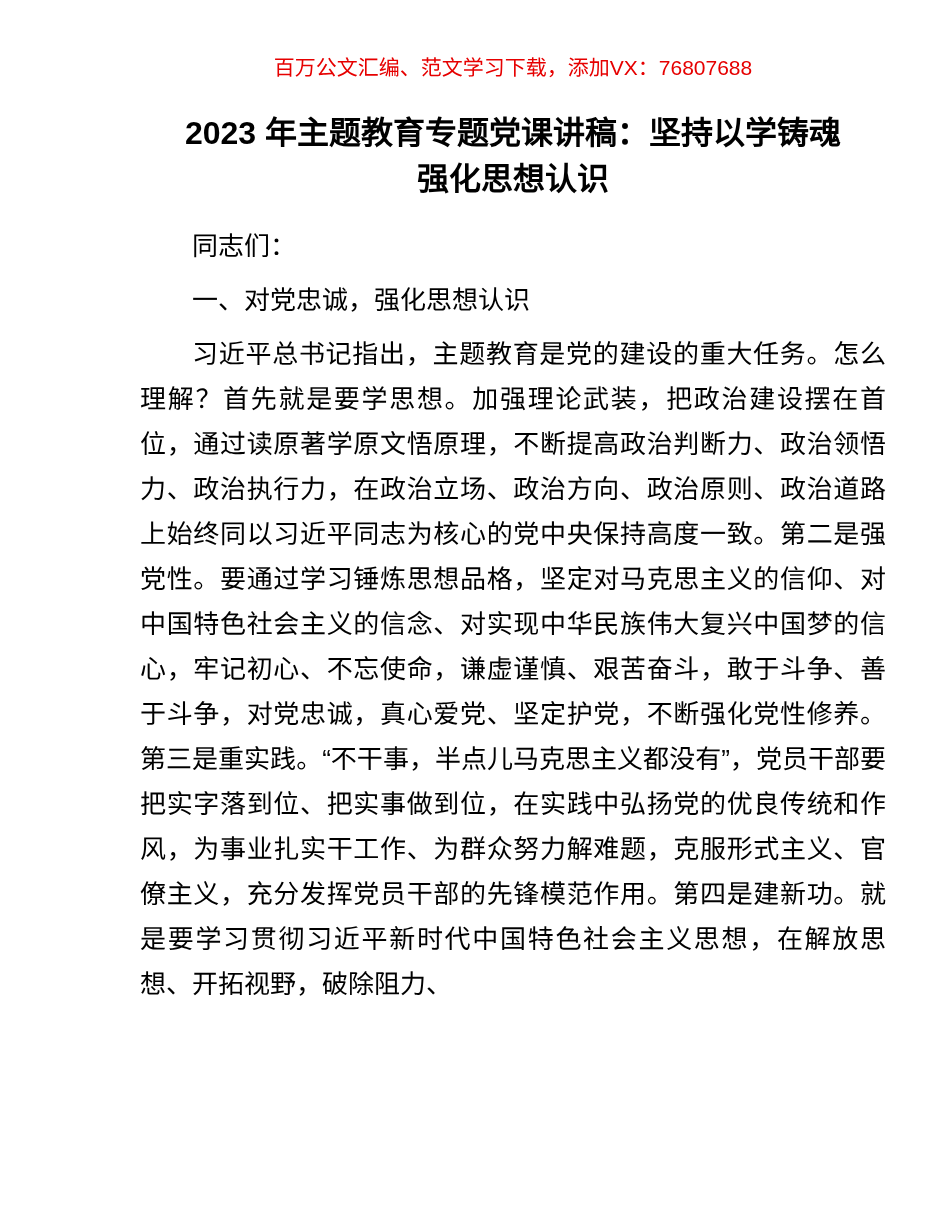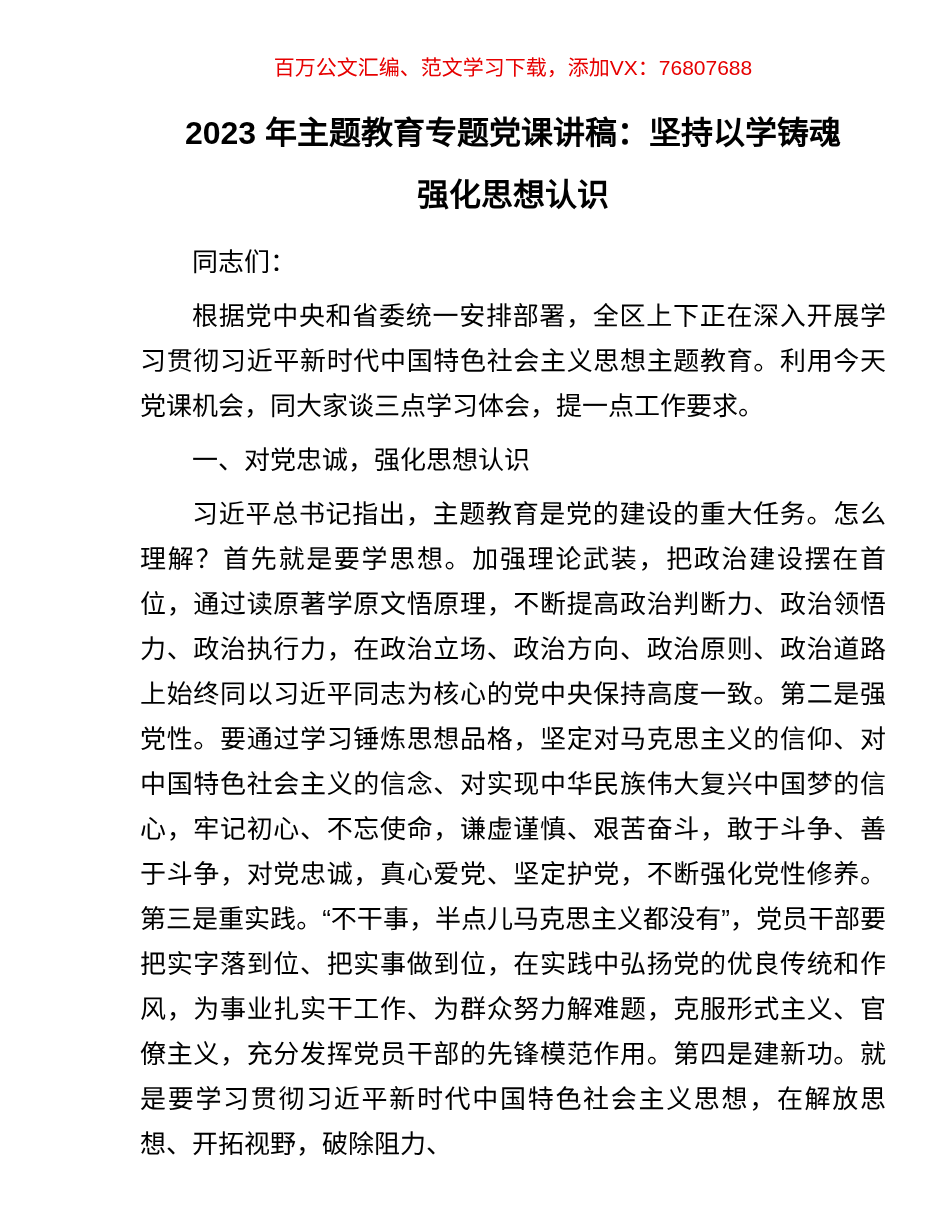--- a/index.html
+++ b/index.html
@@ -30,21 +30,20 @@
   .doc-title {
     font-size: 32px;
     font-weight: bold;
     line-height: 46px;
     text-align: center;
     margin: 0 0 22px 0;
     color: #000000;
   }
   .doc-title .title-line {
     display: block;
-    margin-top: 16px;
   }
   .doc-body {
     font-size: 26px;
     line-height: 45px;
     text-align: justify;
     text-justify: inter-character;
   }
   .doc-body p {
     margin: 0 0 9px 0;
     text-indent: 2em;
@@ -61,18 +60,17 @@
 
   <div class="notice">百万公文汇编、范文学习下载，添加VX：76807688</div>
 
   <h1 class="doc-title">
     <span class="title-line">2023 年主题教育专题党课讲稿：坚持以学铸魂</span>
     <span class="title-line">强化思想认识</span>
   </h1>
 
   <div class="doc-body">
       <p class="para">同志们：</p>
-      <p class="para">根据党中央和省委统一安排部署，全区上下正在深入开展学习贯彻习近平新时代中国特色社会主义思想主题教育。利用今天党课机会，同大家谈三点学习体会，提一点工作要求。</p>
       <p class="heading">一、对党忠诚，强化思想认识</p>
       <p class="para">习近平总书记指出，主题教育是党的建设的重大任务。怎么理解？首先就是要学思想。加强理论武装，把政治建设摆在首位，通过读原著学原文悟原理，不断提高政治判断力、政治领悟力、政治执行力，在政治立场、政治方向、政治原则、政治道路上始终同以习近平同志为核心的党中央保持高度一致。第二是强党性。要通过学习锤炼思想品格，坚定对马克思主义的信仰、对中国特色社会主义的信念、对实现中华民族伟大复兴中国梦的信心，牢记初心、不忘使命，谦虚谨慎、艰苦奋斗，敢于斗争、善于斗争，对党忠诚，真心爱党、坚定护党，不断强化党性修养。第三是重实践。“不干事，半点儿马克思主义都没有”，党员干部要把实字落到位、把实事做到位，在实践中弘扬党的优良传统和作风，为事业扎实干工作、为群众努力解难题，克服形式主义、官僚主义，充分发挥党员干部的先锋模范作用。第四是建新功。就是要学习贯彻习近平新时代中国特色社会主义思想，在解放思想、开拓视野，破除阻力、</p>
     </div>
 
 </div>
 
 </body></html>

